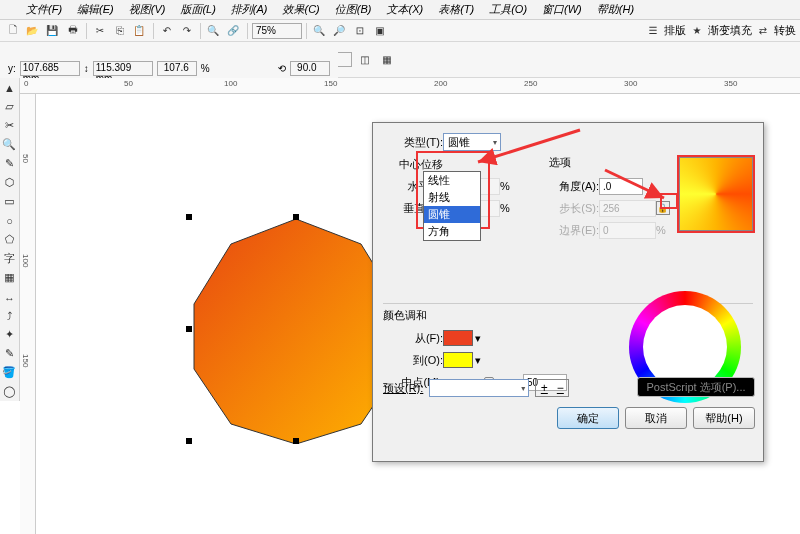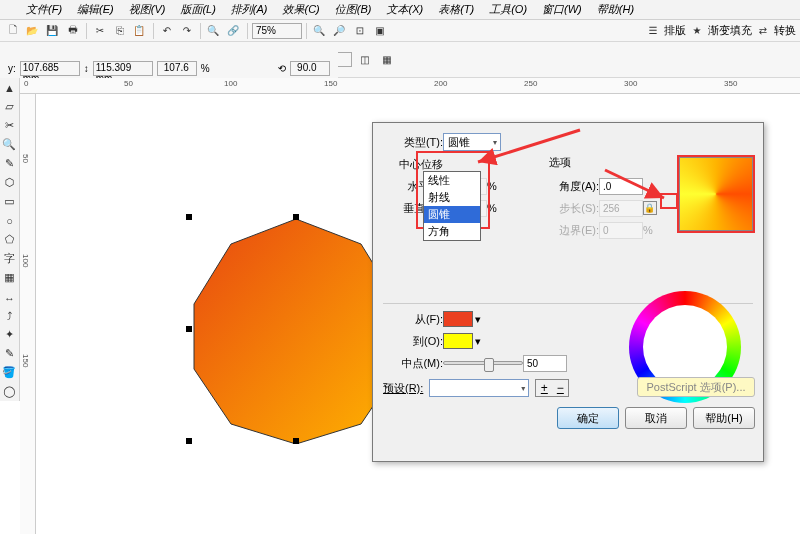--- a/index.html
+++ b/index.html
@@ -30,35 +30,35 @@
 .closebtn { position:absolute; right:4px; top:2px; width:28px; height:16px; background:linear-gradient(#e97471,#c4413d); border:1px solid #a33; border-radius:2px; color:#fff; display:flex; align-items:center; justify-content:center; font-size:9px; }
 .dlgbody { padding:8px 10px; position:relative; height:calc(100% - 24px); }
 .row { display:flex; align-items:center; height:22px; gap:0; font-size:11px; }
 .lbl { width:60px; text-align:right; }
 .combo { border:1px solid #7a9ac7; background:#fff; height:18px; font-size:11px; padding:0 16px 0 4px; display:flex; align-items:center; position:relative; }
 .combo::after { content:"▾"; position:absolute; right:3px; font-size:8px; color:#555; }
 .dropdown { position:absolute; left:423px; top:171px; width:58px; background:#fff; border:1px solid #666; font-size:11px; z-index:5; }
 .dropdown div { padding:1px 4px; }
 .dropdown .sel { background:#2f6bd8; color:#fff; }
 .numfield { width:44px; height:17px; border:1px solid #aaa; background:#fff; font-size:10px; padding:0 3px; display:flex; align-items:center; }
-.numfieldd { width:44px; height:17px; border:1px solid #ddd; background:#f4f4f4; color:#aaa; font-size:10px; padding:0 3px; display:flex; align-items:center; }
+.numfieldd { width:57px; height:17px; border:1px solid #ddd; background:#f4f4f4; color:#aaa; font-size:10px; padding:0 3px; display:flex; align-items:center; }
 .group { border-top:1px solid #ccc; margin-top:8px; padding-top:4px; }
 .swatch { width:30px; height:16px; border:1px solid #666; }
 .swatch.red { background:#eb4020; }
 .swatch.yel { background:#ffff00; }
 .slider { width:80px; height:4px; background:#ddd; position:relative; border:1px solid #999; border-radius:2px; }
 .slider::after { content:""; position:absolute; left:40px; top:-4px; width:8px; height:12px; background:#eee; border:1px solid #888; border-radius:2px; }
 .preview { position:absolute; right:8px; top:32px; width:78px; height:78px; border:2px solid #e33; }
 .previewin { width:100%; height:100%; background:conic-gradient(from 0deg,#ffb400,#ff4e00,#ffb400,#ffff30,#ffb400); border:1px solid #888; }
 .colorwheel { position:absolute; right:22px; top:168px; width:112px; height:112px; border-radius:50%; background:conic-gradient(red,yellow,lime,cyan,blue,magenta,red); }
 .colorwheel::after { content:""; position:absolute; inset:14px; border-radius:50%; background:#fff; }
 .btnrow { position:absolute; bottom:8px; right:8px; display:flex; gap:6px; }
 .dbtn { width:62px; height:22px; border:1px solid #888; background:linear-gradient(#fdfdfd,#e5e5e5); font-size:11px; display:flex; align-items:center; justify-content:center; border-radius:3px; }
 .dbtn.primary { border:1px solid #3c7fb1; background:linear-gradient(#eaf4fd,#c0dff6);margin-left:20px; }
-.psbtn { position:absolute; right:8px; bottom:40px; width:118px; height:20px; border:1px solid #bbb; background:#fef9c3; color:#888; font-size:11px; display:flex; align-items:center; justify-content:center; border-radius:3px; }
+.psbtn { position:absolute; right:8px; bottom:40px; width:118px; height:20px; border:1px solid #bbb; background:#000000; color:#888; font-size:11px; display:flex; align-items:center; justify-content:center; border-radius:3px; }
 .presetrow { position:absolute; left:10px; bottom:40px; display:flex; align-items:center; gap:6px;text-decoration:underline; }
 .stepbtns { border:1px solid #888; display:flex; }
 .stepbtns span { width:16px; height:16px; display:flex; align-items:center; justify-content:center; font-size:12px; }
 .redbox { position:absolute; border:2px solid #e33; pointer-events:none; }
 .optionslbl { position:absolute; left:176px; top:32px; font-size:11px; }
 .lockicon { width:14px; height:14px; border:1px solid #888; background:#eee; font-size:9px; display:flex; align-items:center; justify-content:center; }
 </style>
 </head>
 <body>
 
@@ -223,20 +223,21 @@
           <div class="numfieldd">0</div>
           <span style="color:#aaa">%</span>
         </div>
     </div>
 
     <div class="preview">
         <div class="previewin"></div>
       </div>
 
     <div class="group" style="margin-top:84px">
+      <div style="font-size:11px;padding-bottom:4px">颜色调和</div>
       <div class="row">
           <span class="lbl">从(F):</span>
           <div class="swatch red"></div>
           <span style="margin-left:2px">▾</span>
         </div>
       <div class="row">
           <span class="lbl">到(O):</span>
           <div class="swatch yel"></div>
           <span style="margin-left:2px">▾</span>
         </div>

